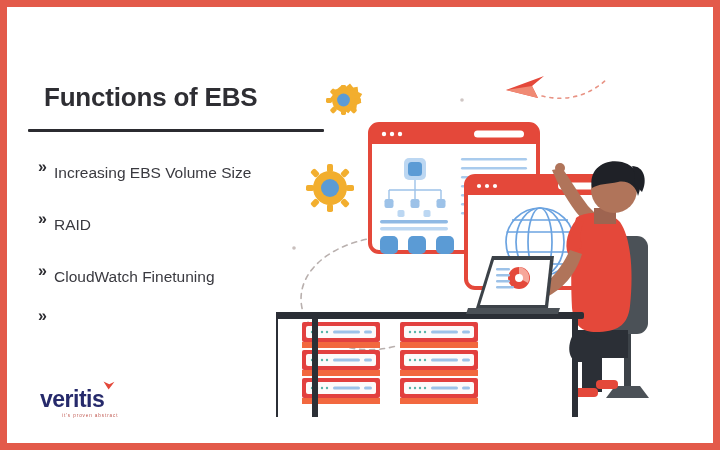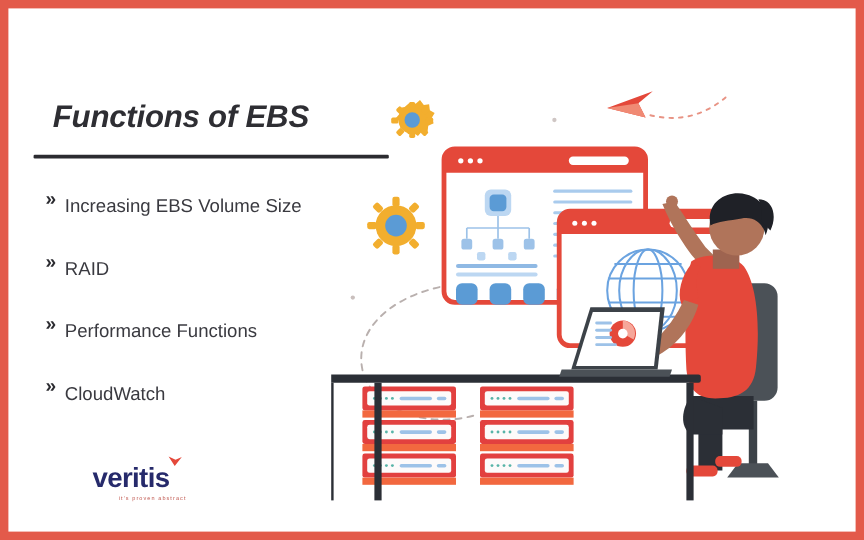--- a/index.html
+++ b/index.html
@@ -44,21 +44,20 @@
     width: 310px;
     z-index: 20;
   }
   .title {
     font-size: 26px;
     font-weight: bold;
     color: #2e2e33;
     letter-spacing: -0.2px;
     margin: 0 0 16px 16px;
     white-space: nowrap;
-    font-style: italic;
   }
   .title-rule {
     width: 296px;
     height: 2.5px;
     background: #2b2b30;
     margin: 0 0 20px 0;
     border-radius: 1px;
   }
   .bullet-list {
     list-style: none;
@@ -87,21 +86,20 @@
     white-space: nowrap;
     margin-top: 12px;
   }
 
   
   .logo {
     position: absolute;
     left: 40px;
     bottom: 32px;
     z-index: 20;
-    margin-left: 37px;
   }
   .logo-word {
     font-size: 23px;
     font-weight: bold;
     color: #262a6b;
     letter-spacing: -0.5px;
     line-height: 1;
     position: relative;
     display: inline-block;
   }
@@ -152,26 +150,25 @@
         <span class="bullet-label">Increasing EBS Volume Size</span>
       </li>
 
       <li class="bullet-item">
         <span class="chev">»</span>
         <span class="bullet-label">RAID</span>
       </li>
 
       <li class="bullet-item">
         <span class="chev">»</span>
-        <span class="bullet-label">Performance Functions</span>
+        <span class="bullet-label">CloudWatch Finetuning</span>
       </li>
 
       <li class="bullet-item">
         <span class="chev">»</span>
-        <span class="bullet-label">CloudWatch</span>
       </li>
 
     </ul>
   </div>
 
   <div class="logo">
     <div class="logo-word">
       <span>veritis</span>
       <svg class="logo-tick" viewBox="0 0 12 9">
         <path d="M0.5 0.5 L5.6 8.4 L11.5 0.8 L6.3 3.2 Z" fill="#e4483a"></path>

